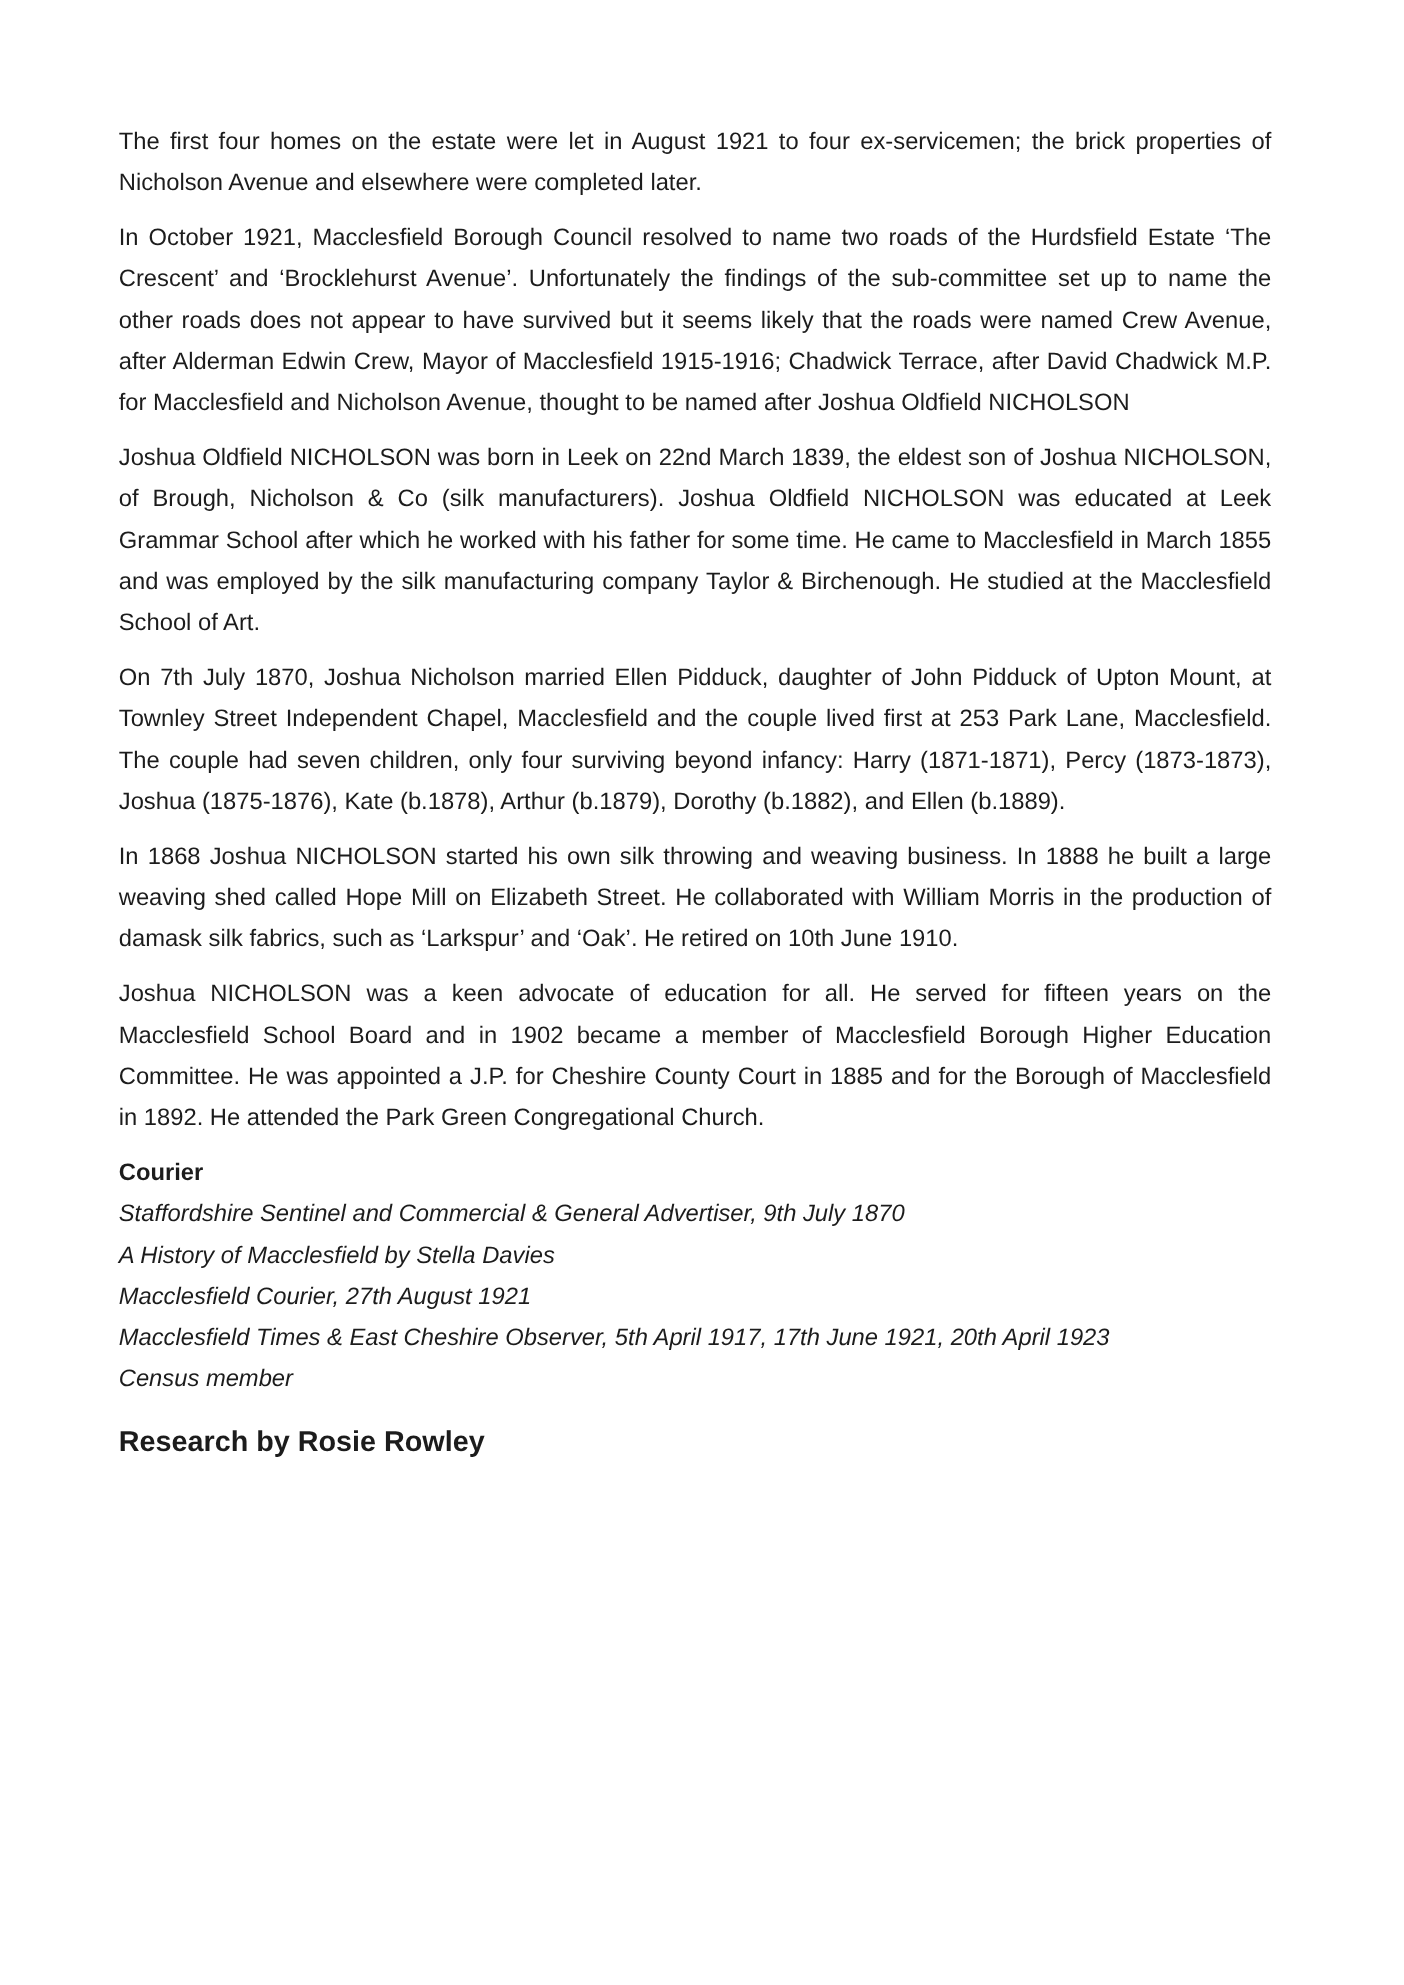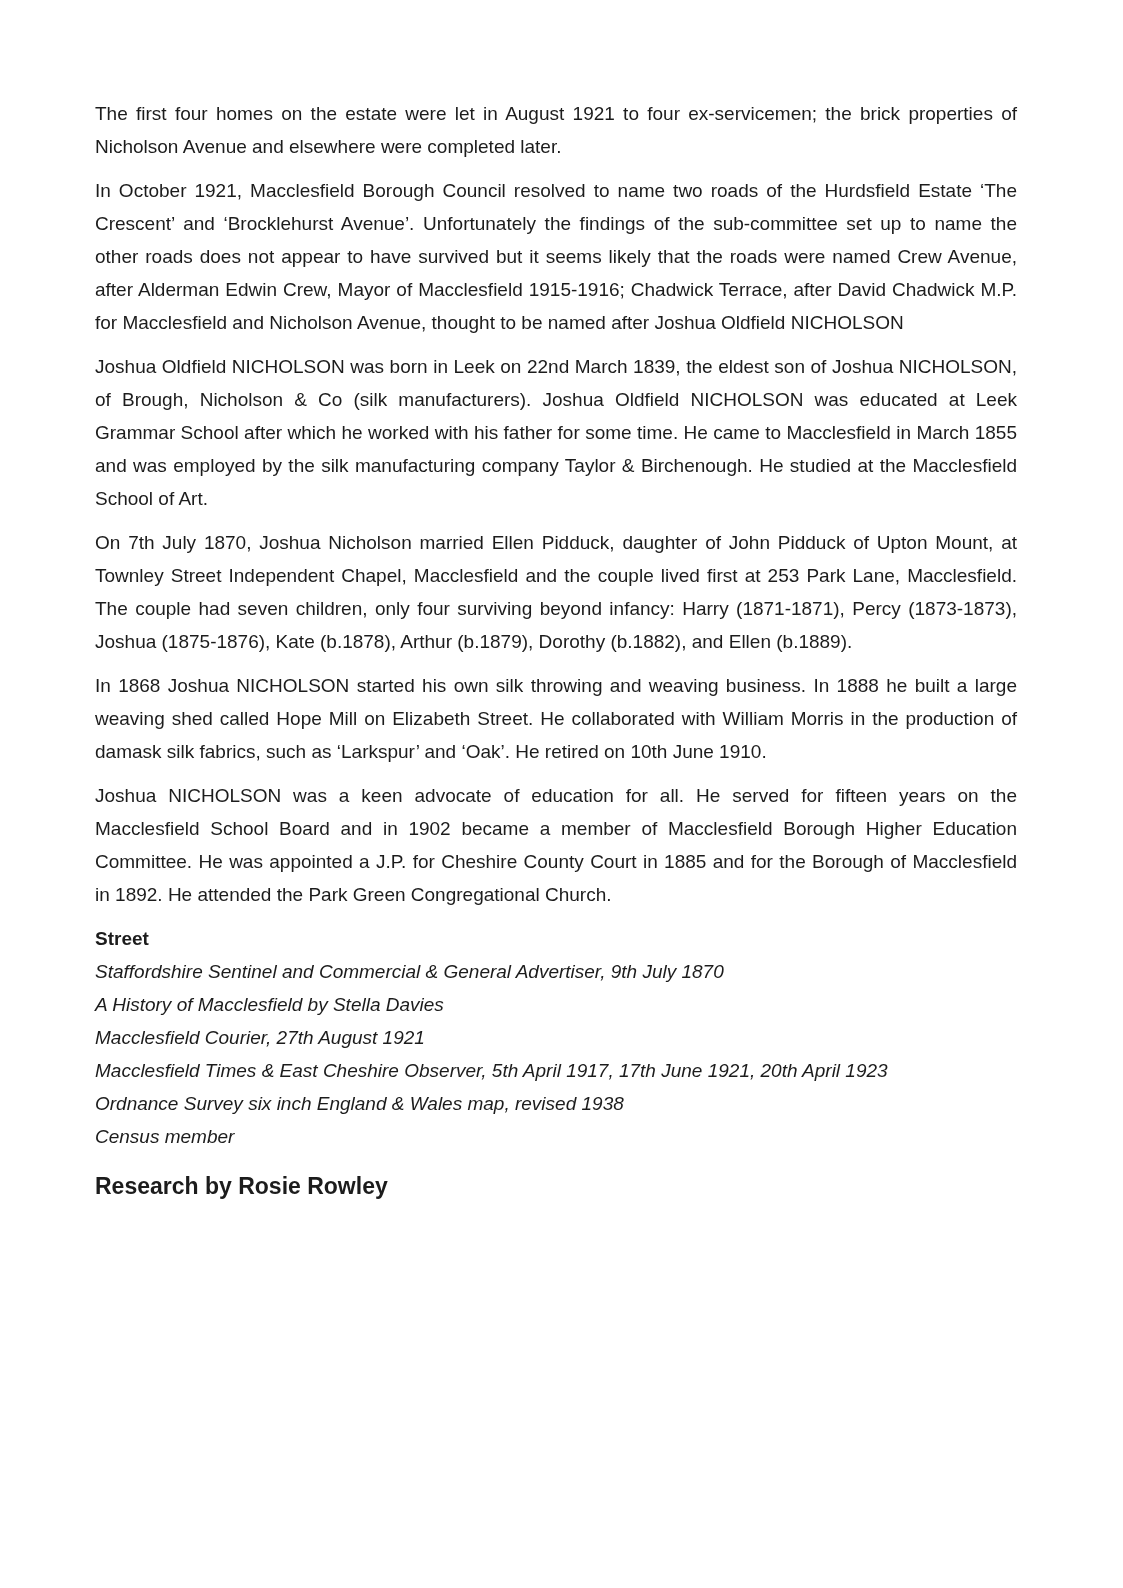--- a/index.html
+++ b/index.html
@@ -50,21 +50,20 @@
 </head>
 <body>
 
 <div class="page">
   <p class="body-para">The first four homes on the estate were let in August 1921 to four ex-servicemen; the brick properties of Nicholson Avenue and elsewhere were completed later.</p>
   <p class="body-para">In October 1921, Macclesfield Borough Council resolved to name two roads of the Hurdsfield Estate ‘The Crescent’ and ‘Brocklehurst Avenue’.  Unfortunately the findings of the sub-committee set up to name the other roads does not appear to have survived but it seems likely that the roads were named Crew Avenue, after Alderman Edwin Crew, Mayor of Macclesfield 1915-1916; Chadwick Terrace, after David Chadwick M.P. for Macclesfield and Nicholson Avenue, thought to be named after Joshua Oldfield NICHOLSON</p>
   <p class="body-para">Joshua Oldfield NICHOLSON was born in Leek on 22nd March 1839, the eldest son of Joshua NICHOLSON, of Brough, Nicholson &amp; Co (silk manufacturers).   Joshua Oldfield NICHOLSON was educated at Leek Grammar School after which he worked with his father for some time.  He came to Macclesfield in March 1855 and was employed by the silk manufacturing company Taylor &amp; Birchenough.  He studied at the Macclesfield School of Art.</p>
   <p class="body-para">On 7th July 1870, Joshua Nicholson married Ellen Pidduck, daughter of John Pidduck of Upton Mount, at Townley Street Independent Chapel, Macclesfield and the couple lived first at 253 Park Lane, Macclesfield.  The couple had seven children, only four surviving beyond infancy: Harry (1871-1871), Percy (1873-1873), Joshua (1875-1876), Kate (b.1878), Arthur (b.1879), Dorothy (b.1882), and Ellen (b.1889).</p>
   <p class="body-para">In 1868 Joshua NICHOLSON started his own silk throwing and weaving business.  In 1888 he built a large weaving shed called Hope Mill on Elizabeth Street.  He collaborated with William Morris in the production of damask silk fabrics, such as ‘Larkspur’ and ‘Oak’.  He retired on 10th June 1910.</p>
   <p class="body-para">Joshua NICHOLSON was a keen advocate of education for all.  He served for fifteen years on the Macclesfield School Board and in 1902 became a member of Macclesfield Borough Higher Education Committee.  He was appointed a J.P. for Cheshire County Court in 1885 and for the Borough of Macclesfield in 1892. He attended the Park Green Congregational Church.</p>
-  <p class="sources-heading">Street</p>
+  <p class="sources-heading">Courier</p>
   <p class="source-item">Staffordshire Sentinel and Commercial &amp; General Advertiser, 9th July 1870</p>
   <p class="source-item">A History of Macclesfield by Stella Davies</p>
   <p class="source-item">Macclesfield Courier, 27th August 1921</p>
   <p class="source-item">Macclesfield Times &amp; East Cheshire Observer, 5th April 1917, 17th June 1921, 20th April 1923</p>
-  <p class="source-item">Ordnance Survey six inch England &amp; Wales map, revised 1938</p>
   <p class="source-item">Census member</p>
   <p class="credit">Research by Rosie Rowley</p>
 </div>
 
 </body></html>

